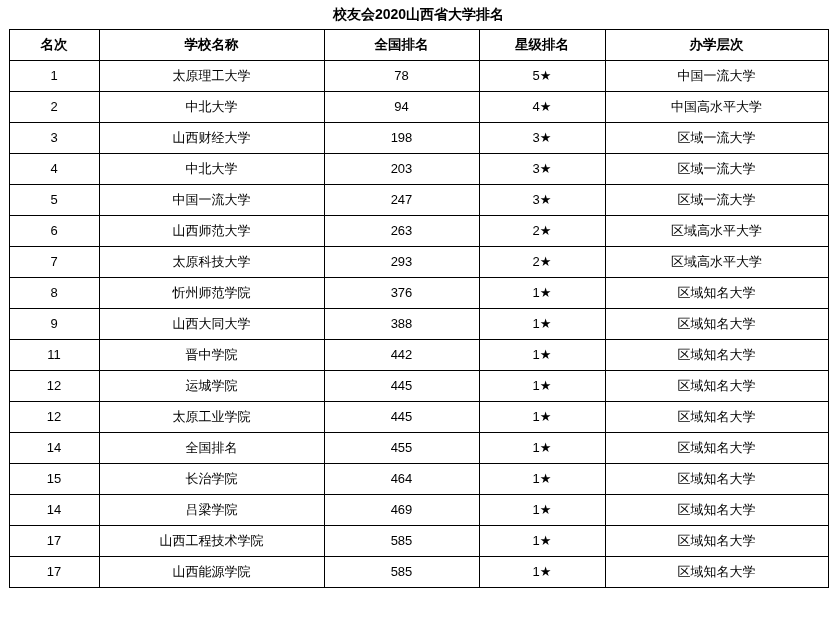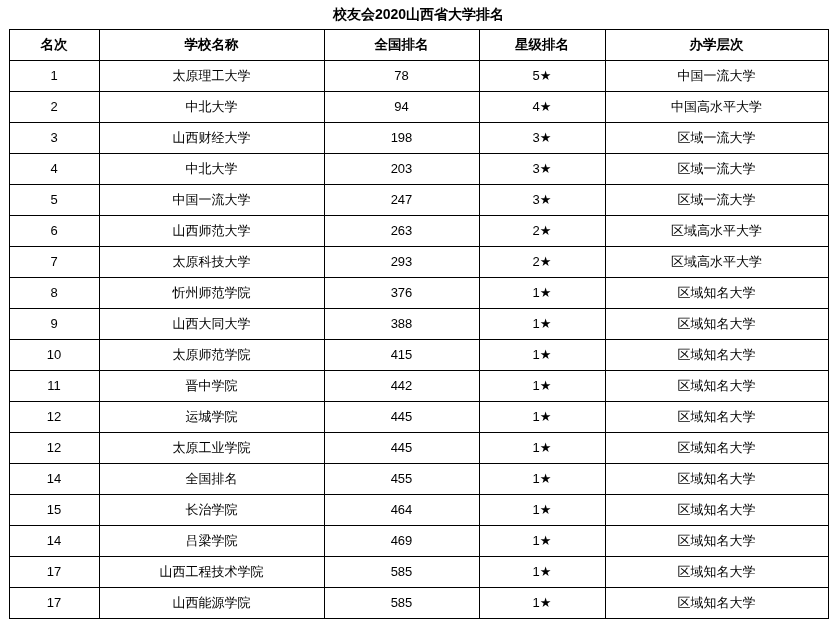--- a/index.html
+++ b/index.html
@@ -143,27 +143,20 @@
           <td class="level">区域知名大学</td>
         </tr>
         <tr>
           <td class="rank-num">9</td>
           <td class="school">山西大同大学</td>
           <td class="national">388</td>
           <td class="star">1★</td>
           <td class="level">区域知名大学</td>
         </tr>
         <tr>
-          <td class="rank-num">10</td>
-          <td class="school">太原师范学院</td>
-          <td class="national">415</td>
-          <td class="star">1★</td>
-          <td class="level">区域知名大学</td>
-        </tr>
-        <tr>
           <td class="rank-num">11</td>
           <td class="school">晋中学院</td>
           <td class="national">442</td>
           <td class="star">1★</td>
           <td class="level">区域知名大学</td>
         </tr>
         <tr>
           <td class="rank-num">12</td>
           <td class="school">运城学院</td>
           <td class="national">445</td>

